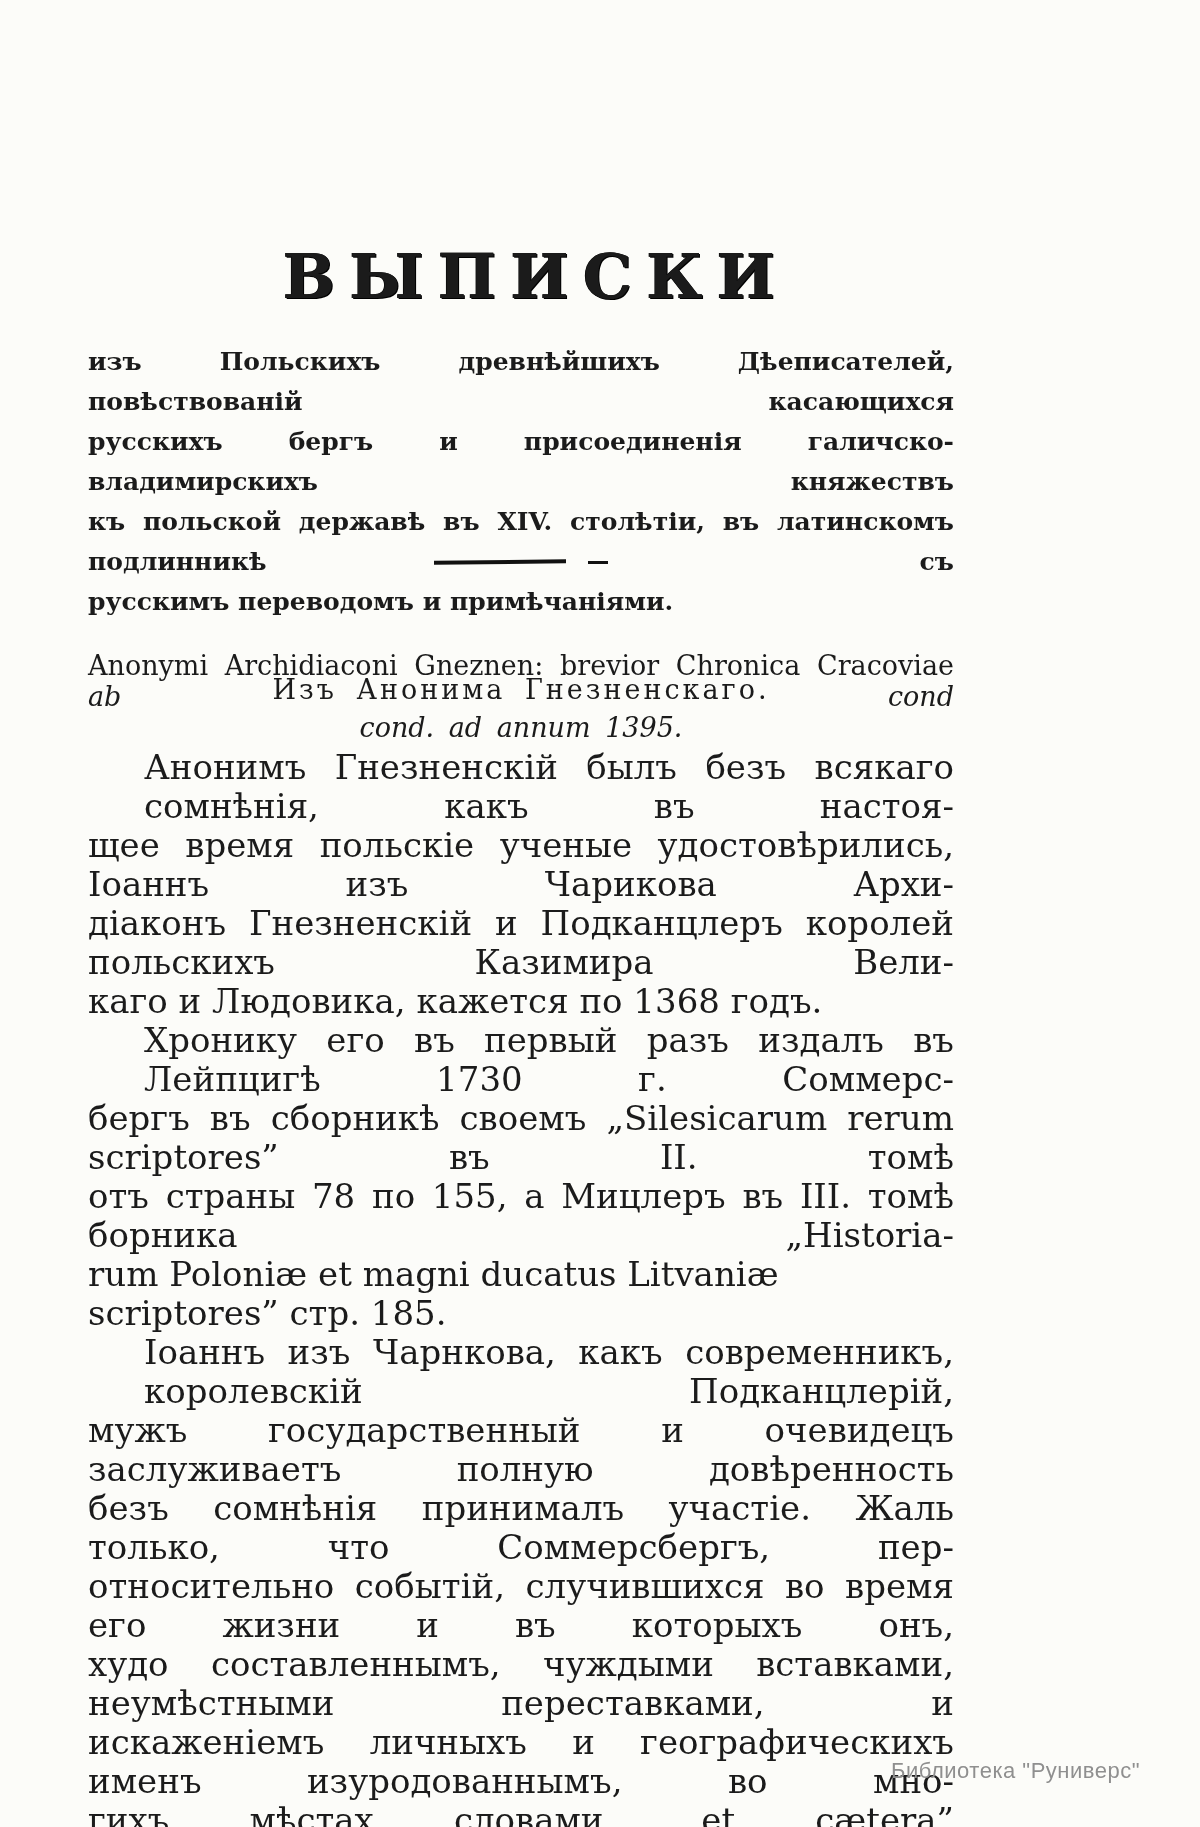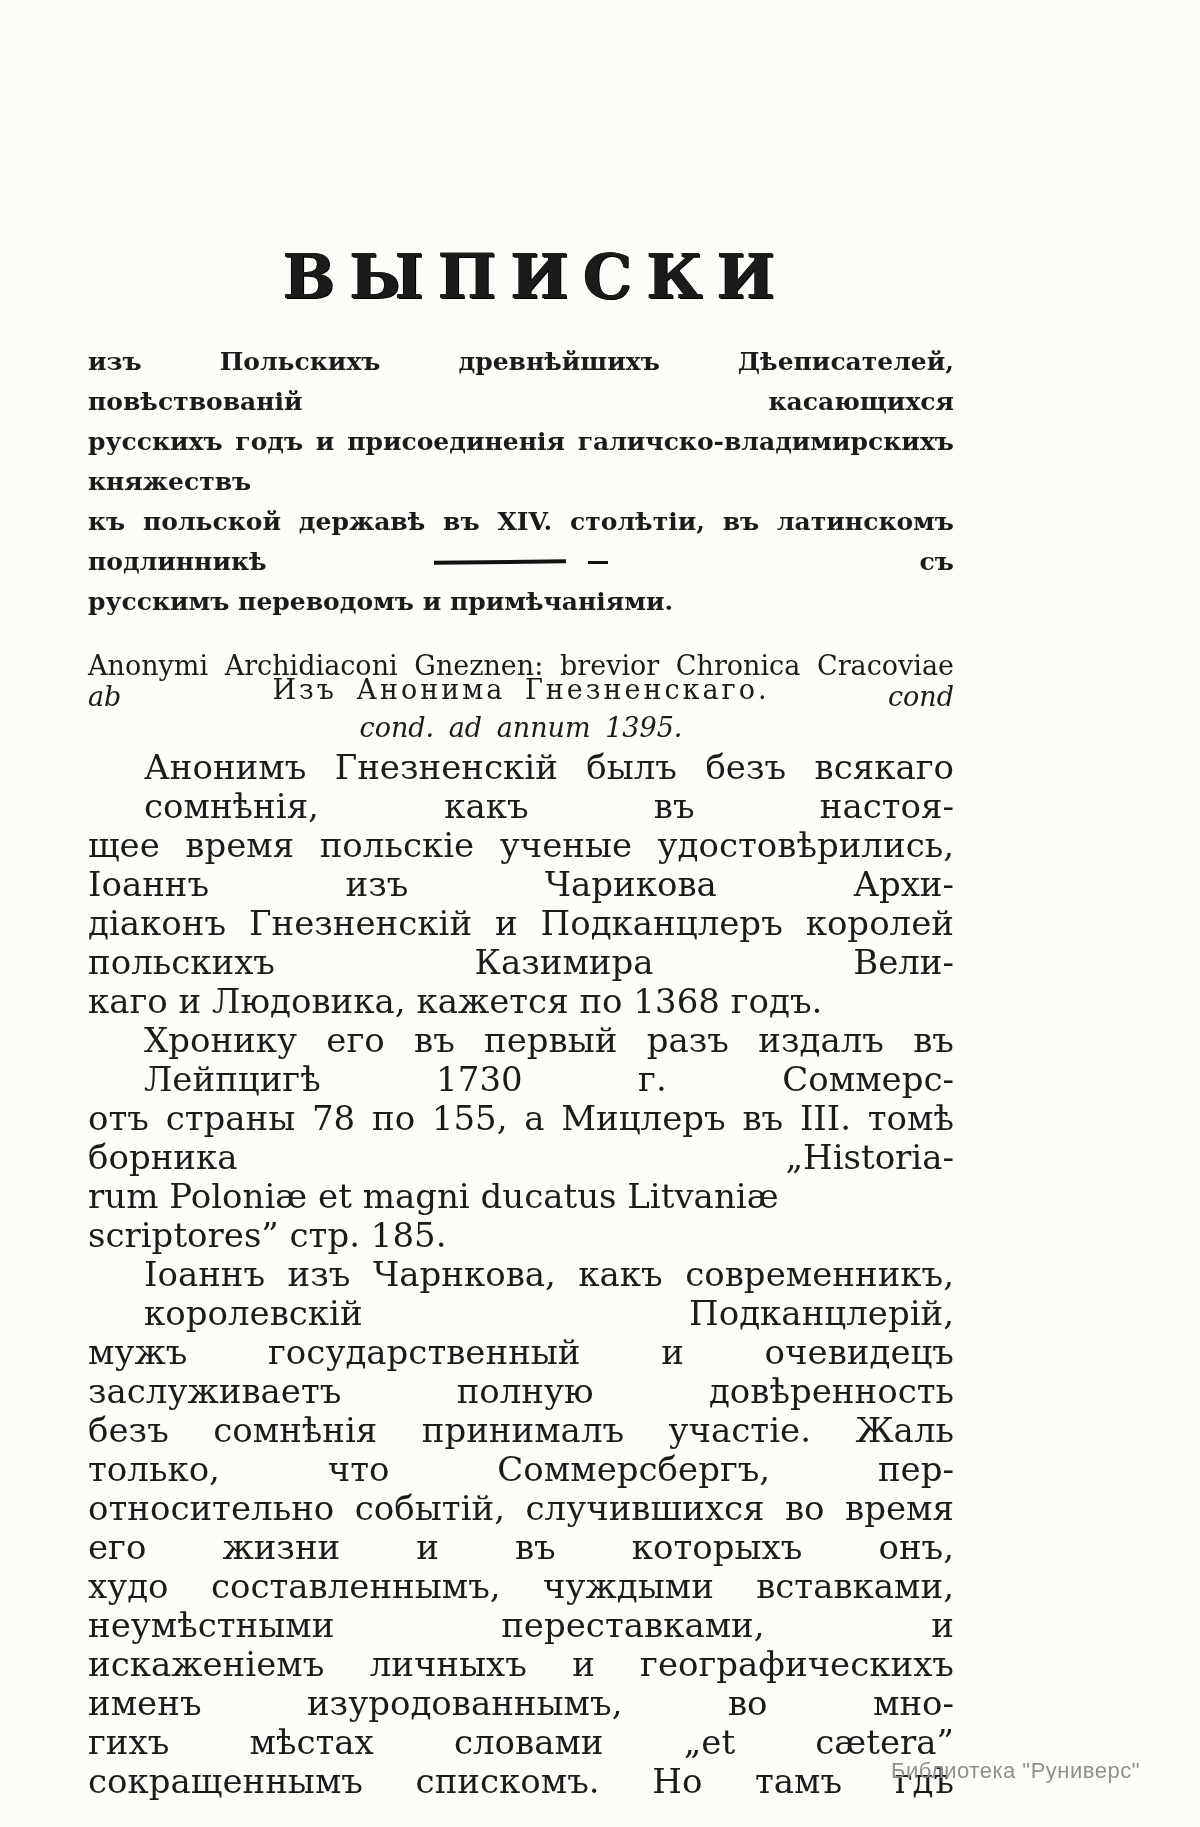--- a/index.html
+++ b/index.html
@@ -132,21 +132,21 @@
 </head>
 <body>
 
 <div class="page">
   <div class="content">
 
     <div class="title">ВЫПИСКИ</div>
 
     <div class="subtitle">
       <div class="sline">изъ Польскихъ древнѣйшихъ Дѣеписателей, повѣствованій касающихся</div>
-      <div class="sline">русскихъ годъ и присоединенія галичско-владимирскихъ княжествъ</div>
+      <div class="sline">русскихъ бергъ и присоединенія галичско-владимирскихъ княжествъ</div>
       <div class="sline">къ польской державѣ въ XIV. столѣтіи, въ латинскомъ подлинникѣ съ</div>
       <div class="sline lastline">русскимъ переводомъ и примѣчаніями.</div>
     </div>
 
     <div class="separator">
       <div class="sep-main"></div>
       <div class="sep-dash"></div>
     </div>
 
     <div class="section-heading">Изъ Анонима Гнезненскаго.</div>
@@ -159,20 +159,21 @@
 
       <div class="para">
         <div class="bline indent">Анонимъ Гнезненскій былъ безъ всякаго сомнѣнія, какъ въ настоя-</div>
         <div class="bline">щее время польскіе ученые удостовѣрились, Іоаннъ изъ Чарикова Архи-</div>
         <div class="bline">діаконъ Гнезненскій и Подканцлеръ королей польскихъ Казимира Вели-</div>
         <div class="bline lastline">каго и Людовика, кажется по 1368 годъ.</div>
       </div>
 
       <div class="para">
         <div class="bline indent">Хронику его въ первый разъ издалъ въ Лейпцигѣ 1730 г. Соммерс-</div>
+        <div class="bline">бергъ въ сборникѣ своемъ „Silesicarum rerum scriptores” въ II. томѣ</div>
         <div class="bline">отъ страны 78 по 155, а Мицлеръ въ III. томѣ борника „Historia-</div>
         <div class="bline lastline">rum Poloniæ et magni ducatus Litvaniæ scriptores” стр. 185.</div>
       </div>
 
       <div class="para">
         <div class="bline indent">Іоаннъ изъ Чарнкова, какъ современникъ, королевскій Подканцлерій,</div>
         <div class="bline">мужъ государственный и очевидецъ заслуживаетъ полную довѣренность</div>
         <div class="bline">безъ сомнѣнія принималъ участіе. Жаль только, что Соммерсбергъ, пер-</div>
         <div class="bline">относительно событій, случившихся во время его жизни и въ которыхъ онъ,</div>
         <div class="bline">худо составленнымъ, чуждыми вставками, неумѣстными переставками, и</div>

